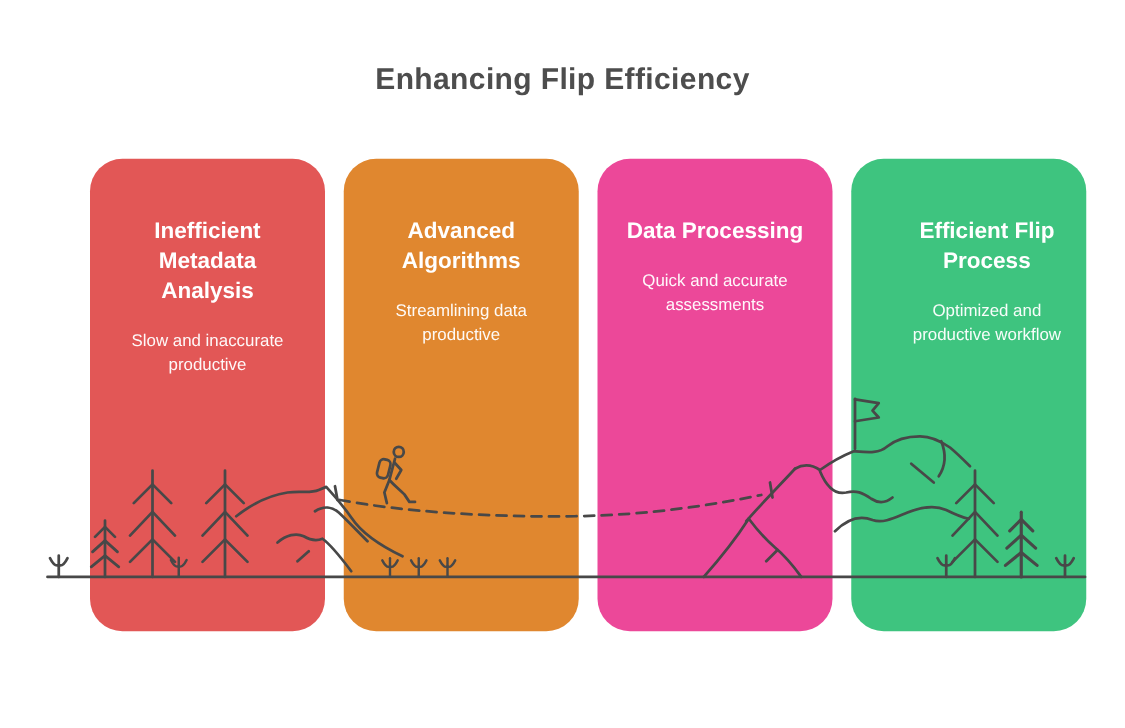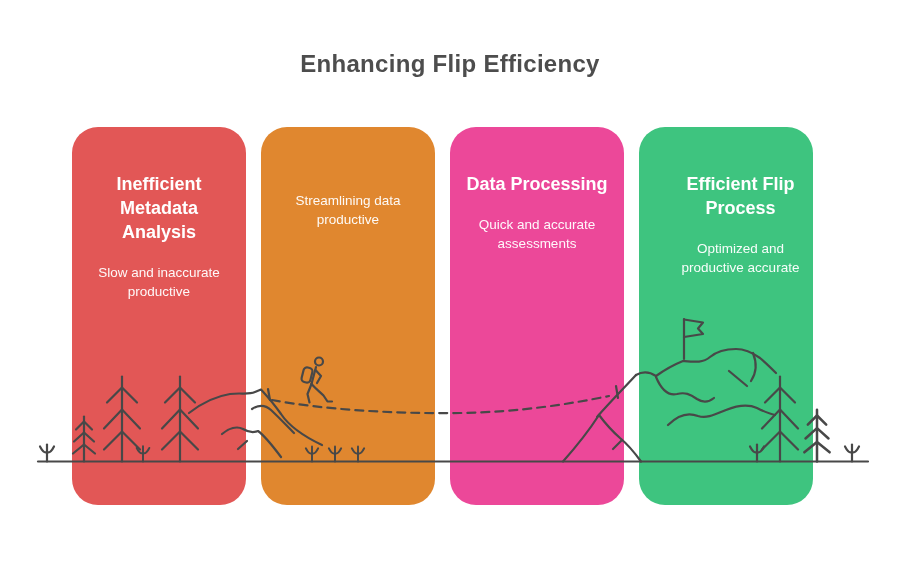--- a/index.html
+++ b/index.html
@@ -22,21 +22,21 @@
     letter-spacing: 0.3px;
   }
   .panels {
     position: absolute;
     left: 72px; top: 127px;
     width: 757px; height: 378px;
     display: flex;
     gap: 15px;
   }
   .panel {
-    width: 174px; height: 378px;
+    width: 188px; height: 378px;
     border-radius: 26px;
     padding: 45px 12px 0;
     text-align: center;
     color: #ffffff;
     flex: 0 0 auto;
   }
   .panel-title {
     font-size: 18px;
     font-weight: 700;
     line-height: 24px;
@@ -71,33 +71,35 @@
 
   <div class="panels">
     <div class="panel" style="background: rgb(226, 87, 86);">
       <div class="panel-title">Inefficient
 Metadata
 Analysis</div>
       <div class="panel-sub">Slow and inaccurate
 productive</div>
     </div>
     <div class="panel" style="background: rgb(224, 135, 47);">
+      <div class="panel-title">Advanced
+Algorithms</div>
       <div class="panel-sub">Streamlining data
 productive</div>
     </div>
     <div class="panel" style="background: #ec4899;">
       <div class="panel-title">Data Processing</div>
       <div class="panel-sub">Quick and accurate
 assessments</div>
     </div>
     <div class="panel" style="background: rgb(62, 196, 127); padding-left: 41px;">
       <div class="panel-title">Efficient Flip
 Process</div>
       <div class="panel-sub">Optimized and
-productive accurate</div>
+productive workflow</div>
     </div>
   </div>
 
   <svg class="scene" width="900" height="582" viewBox="0 0 900 582">
     <defs>
       <g id="pine-lg">
         <path d="M0,0 V-85"></path>
         <path d="M-15,-59 L0,-74 L15,-59"></path>
         <path d="M-18,-33 L0,-52 L18,-33"></path>
         <path d="M-18,-12 L0,-30 L18,-12"></path>

